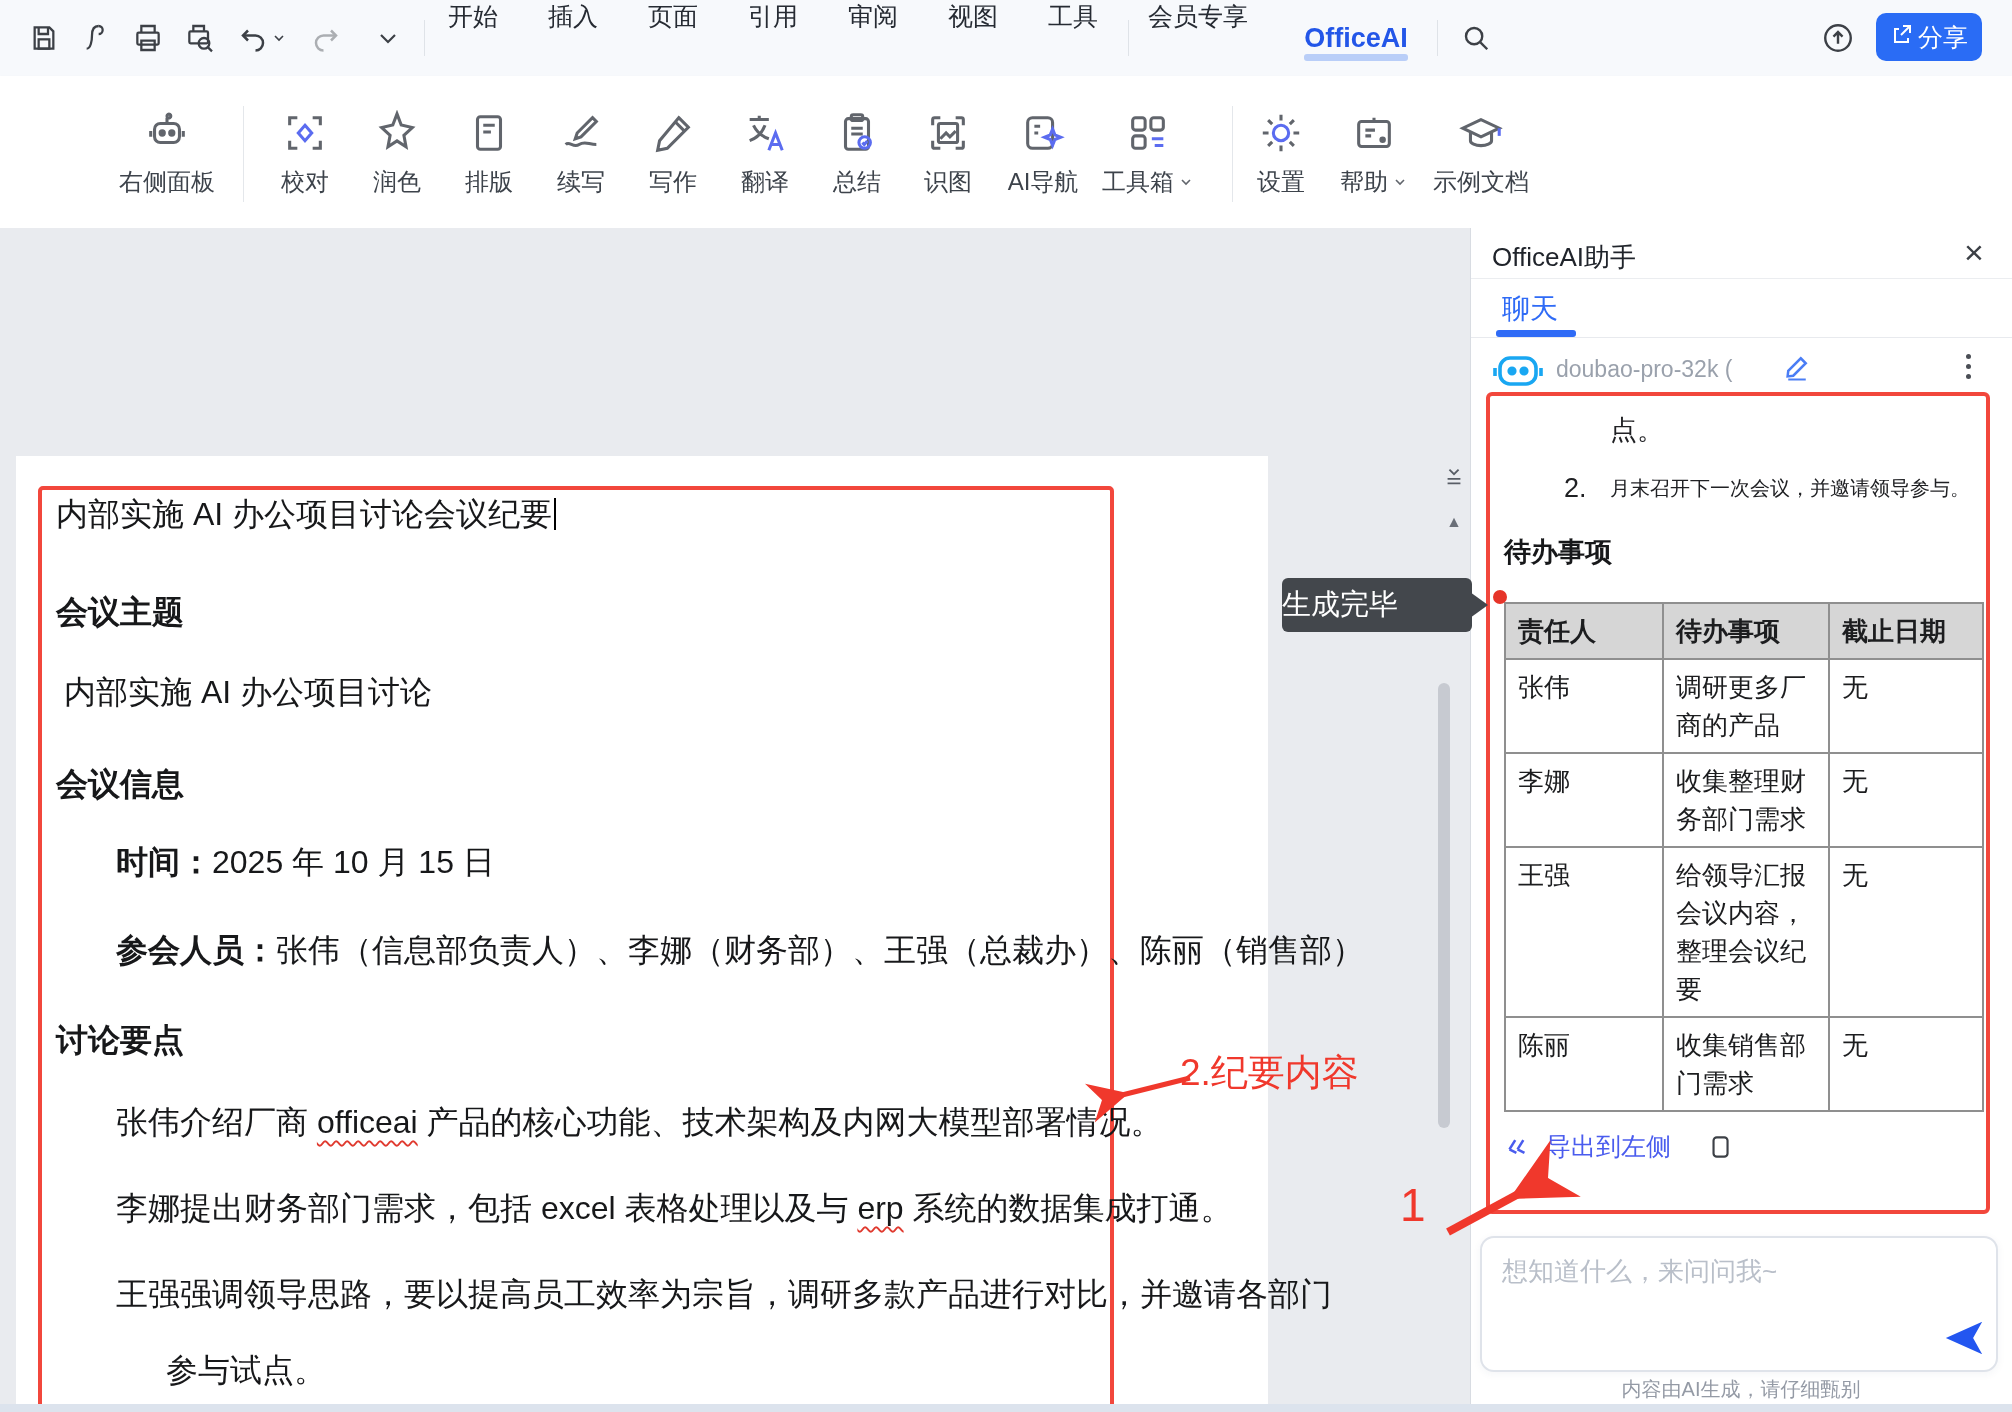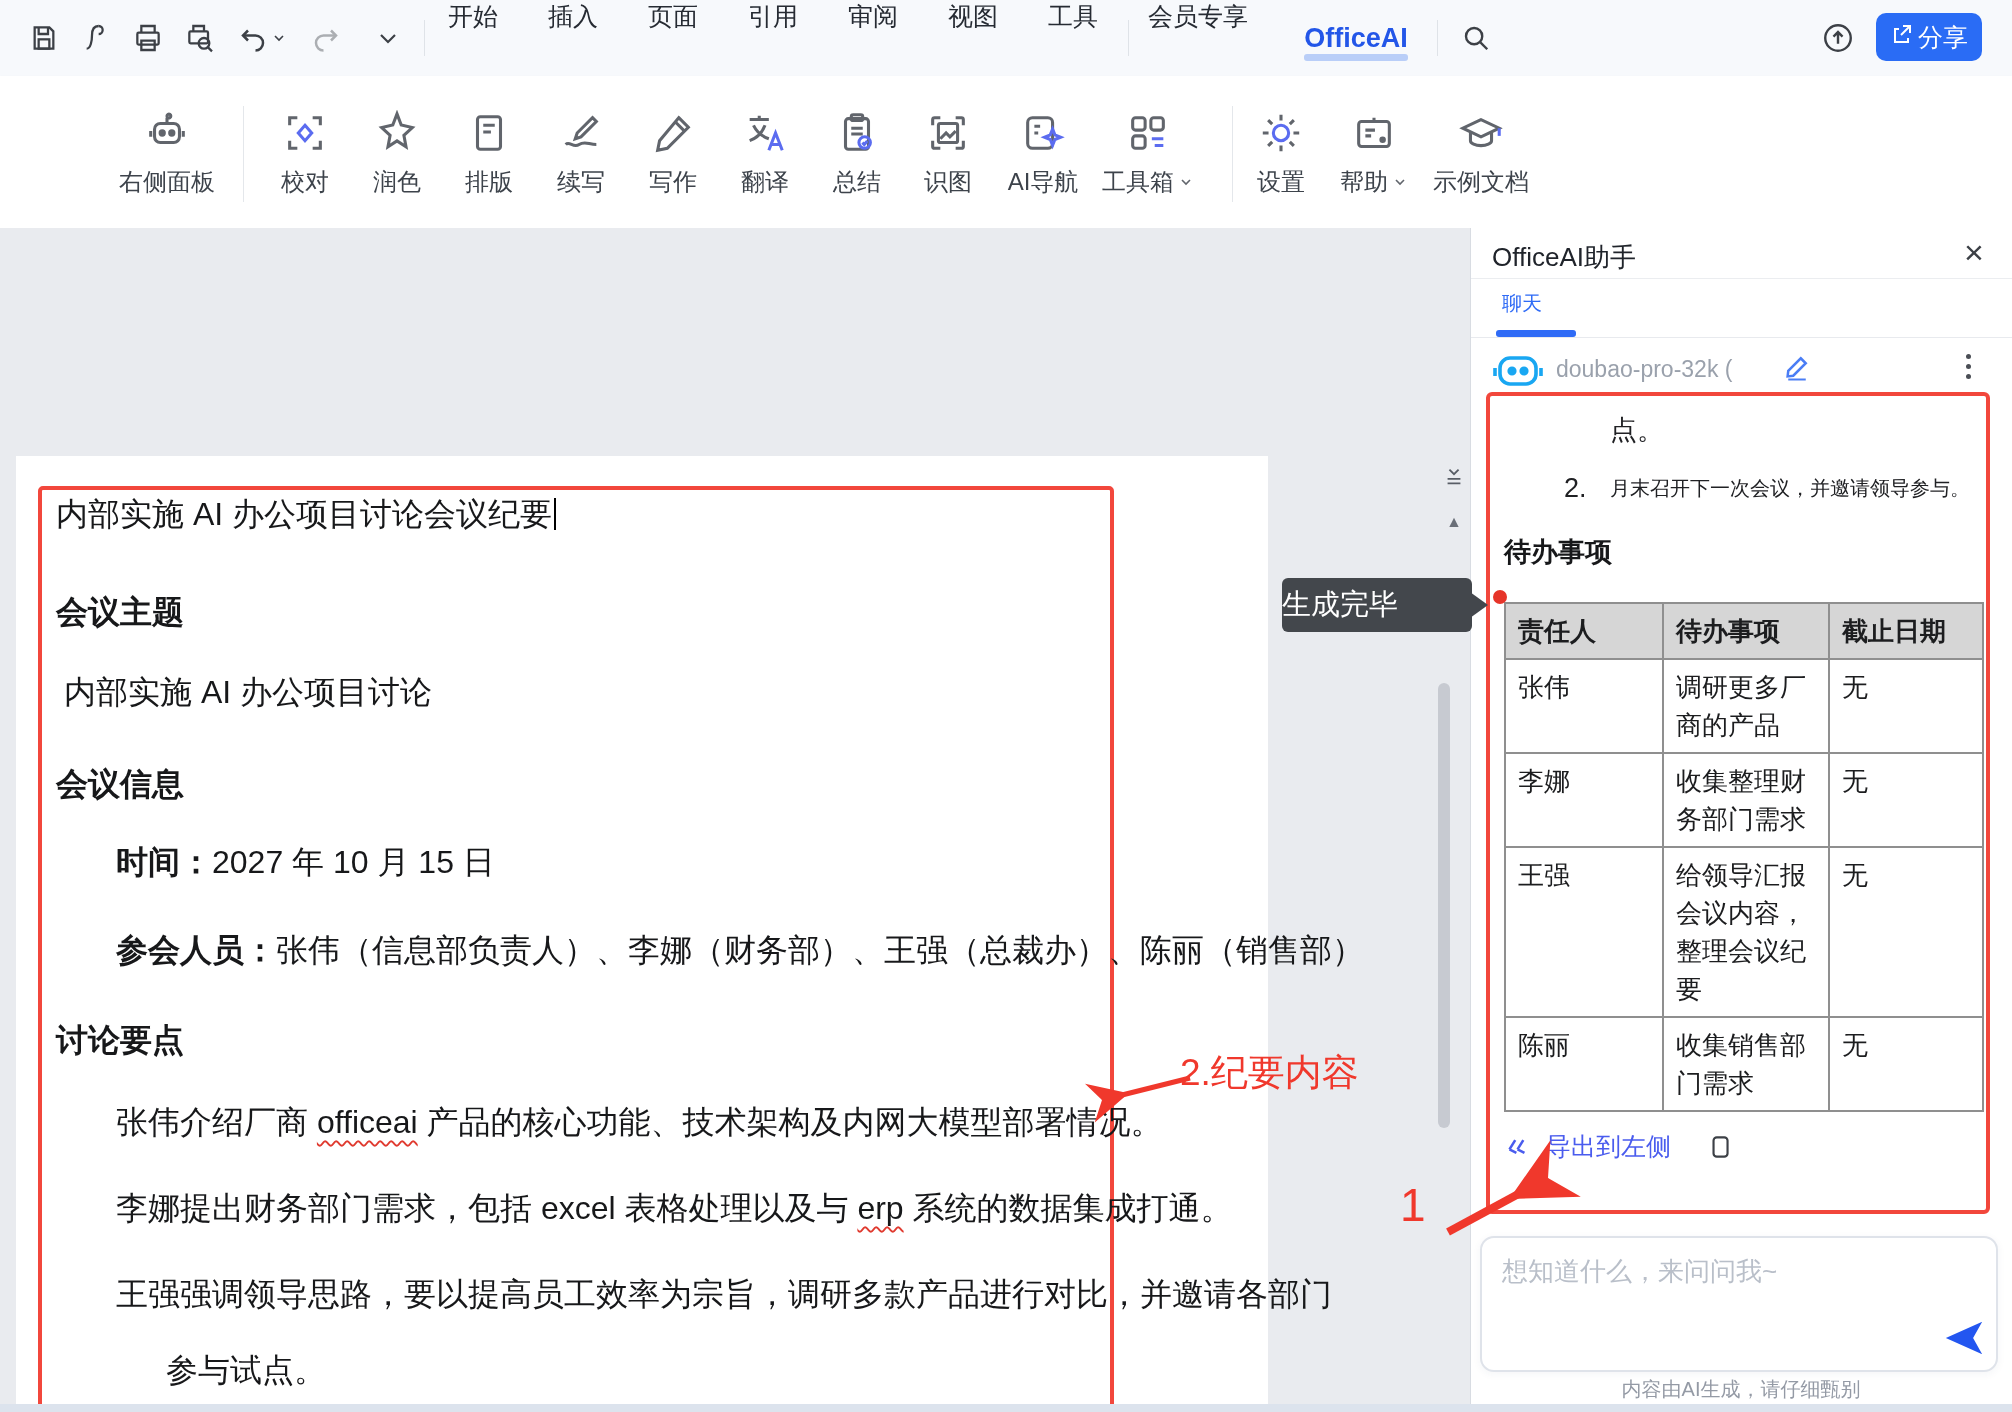--- a/index.html
+++ b/index.html
@@ -34,21 +34,21 @@
   .sq{text-decoration:underline;text-decoration-style:wavy;text-decoration-color:#e03a2f;text-decoration-thickness:2px;text-underline-offset:7px;}
   #caret{display:inline-block;width:2px;height:32px;background:#000;vertical-align:-5px;margin-left:2px;}
   #doc-scrollbar{position:absolute;left:1438px;top:455px;width:12px;height:445px;background:#c7cad1;border-radius:6px;cursor:pointer;}
   .strip-icon{position:absolute;left:1441px;width:26px;height:26px;display:flex;align-items:center;justify-content:center;color:#585d66;cursor:pointer;}
 
   
   #panel{position:absolute;left:1470px;top:228px;width:542px;height:1184px;background:#ffffff;border-left:1px solid #d8dce2;}
   #panel-title{position:absolute;left:1492px;top:240px;font-size:26px;color:#20242b;}
   #panel-close{position:absolute;left:1964px;top:232px;font-size:34px;color:#3c4046;cursor:pointer;line-height:40px;}
   #panel-hdr-line{position:absolute;left:1471px;top:278px;width:541px;height:1px;background:#ebedf0;}
-  #tab-chat{position:absolute;left:1502px;top:290px;font-size:20px;color:#2f6bf6;cursor:pointer;}
+  #tab-chat{position:absolute;left:1502px;top:290px;font-size:28px;color:#2f6bf6;cursor:pointer;}
   #tab-indicator{position:absolute;left:1496px;top:330px;width:80px;height:7px;background:#2f6bf6;border-radius:3px;}
   #tab-line{position:absolute;left:1471px;top:337px;width:541px;height:1px;background:#e8eaee;}
   #model-row-text{position:absolute;left:1556px;top:356px;font-size:23px;color:#9aa1ac;white-space:nowrap;}
   #kebab{position:absolute;left:1962px;top:350px;display:flex;flex-direction:column;gap:5px;cursor:pointer;padding:4px;}
   #kebab i{width:5px;height:5px;border-radius:50%;background:#4a4e55;}
 
   #msg-box{position:absolute;left:1486px;top:392px;width:504px;height:822px;border:4px solid #f2473c;border-radius:6px;background:#fff;padding:14px 0 0 14px;box-sizing:border-box;}
   .msg-tail{margin-left:106px;font-size:27px;color:#202124;line-height:40px;}
   .msg-li{display:flex;margin-top:18px;}
   .msg-li .num{width:46px;margin-left:60px;font-size:27px;color:#202124;line-height:40px;flex:none;}
@@ -337,21 +337,21 @@
     <div id="page"></div>
     <div id="doc-redbox"></div>
 
     <div class="doc-line" style="left:56px;top:268px">
       <span>内部实施 AI 办公项目讨论会议纪要</span><span id="caret"></span>
     </div>
     <div class="doc-line" style="left:56px;top:366px;font-weight:bold">会议主题</div>
     <div class="doc-line" style="left:64px;top:446px">内部实施 AI 办公项目讨论</div>
     <div class="doc-line" style="left:56px;top:538px;font-weight:bold">会议信息</div>
     <div class="doc-line" style="left:116px;top:616px">
-      <b>时间：</b><span>2027 年 10 月 15 日</span>
+      <b>时间：</b><span>2025 年 10 月 15 日</span>
     </div>
     <div class="doc-line" style="left:116px;top:704px">
       <b>参会人员：</b><span>张伟（信息部负责人）、李娜（财务部）、王强（总裁办）、陈丽（销售部）</span>
     </div>
     <div class="doc-line" style="left:56px;top:794px;font-weight:bold">讨论要点</div>
     <div class="doc-line" style="left:116px;top:876px">
       <span>张伟介绍厂商 </span><span class="sq">officeai</span><span> 产品的核心功能、技术架构及内网大模型部署情况。</span>
     </div>
     <div class="doc-line" style="left:116px;top:962px">
       <span>李娜提出财务部门需求，包括 excel 表格处理以及与 </span><span class="sq">erp</span><span> 系统的数据集成打通。</span>

